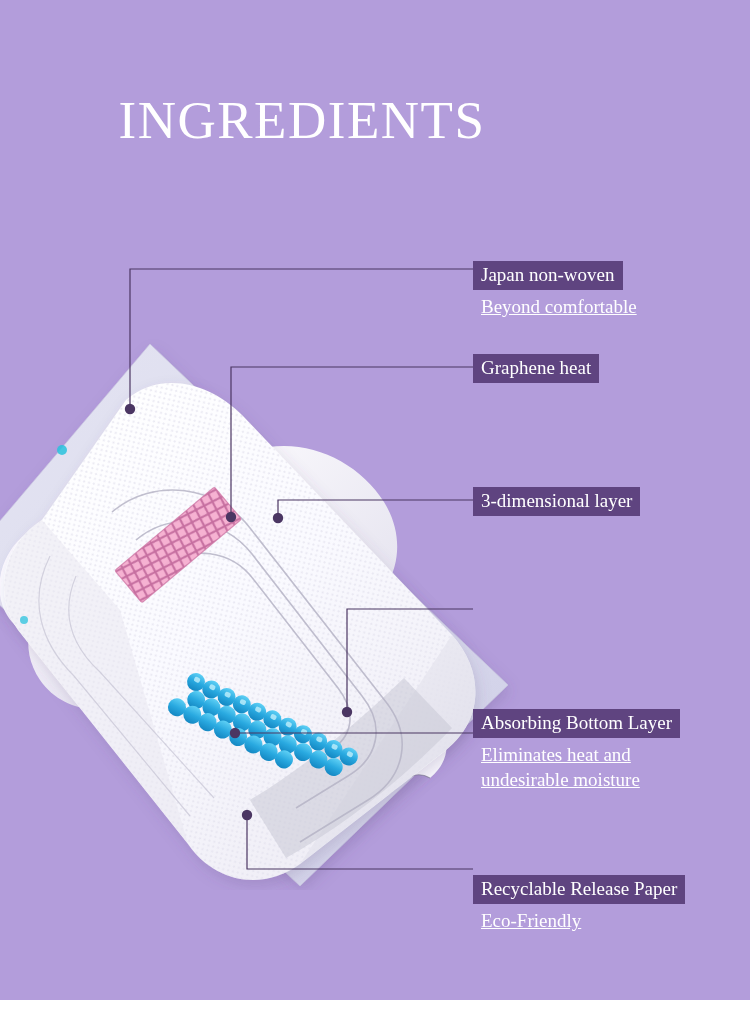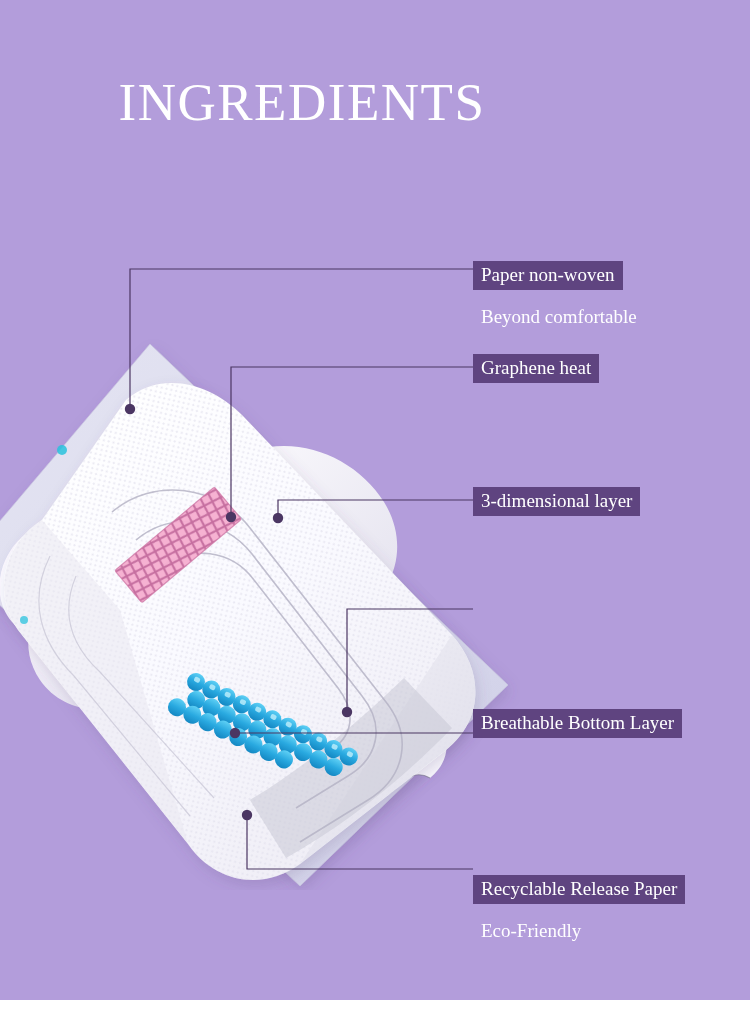--- a/index.html
+++ b/index.html
@@ -15,21 +15,21 @@
     background:#b39ddb;
     overflow:hidden;
   }
   #bottom-strip {
     position:absolute; left:0; bottom:0;
     width:750px; height:9px;
     background:#ffffff;
   }
   #page-title {
     position:absolute;
-    left:0; top:76px;
+    left:0; top:94px;
     width:604px;
     text-align:center;
     color:#ffffff;
     font-family:"Liberation Serif", serif;
     font-size:53px;
     font-weight:400;
     letter-spacing:1.5px;
     line-height:1;
   }
 
@@ -58,22 +58,23 @@
     line-height:1.18;
     padding:3px 8px 4px 8px;
     white-space:nowrap;
   }
   .callout-desc {
     color:#ffffff;
     font-family:"Liberation Serif", serif;
     font-size:19px;
     line-height:1.28;
     padding-left:8px;
-    margin-top:15px;
+    margin-top:5px;
     max-width:250px;
+    text-decoration:underline;
   }
   #c0 { left:473px; top:261px; }
   #c1 { left:473px; top:354px; }
   #c2 { left:473px; top:487px; }
   #c3 { left:473px; top:596px; }
   #c4 { left:473px; top:709px; }
   #c5 { left:473px; top:875px; }
 </style>
 </head>
 <body>
@@ -263,37 +264,38 @@
       <circle cx="278" cy="518" r="5.2"></circle>
       <circle cx="347" cy="712" r="5.2"></circle>
       <circle cx="235" cy="733" r="5.2"></circle>
       <circle cx="247" cy="815" r="5.2"></circle>
     </g>
   </svg>
 
   <div id="page-title">INGREDIENTS</div>
 
   <div class="callout" id="c0">
-    <div class="callout-badge">Paper non-woven</div>
+    <div class="callout-badge">Japan non-woven</div>
     <div class="callout-desc">Beyond comfortable</div>
   </div>
 
   <div class="callout" id="c1">
     <div class="callout-badge">Graphene heat</div>
   </div>
 
   <div class="callout" id="c2">
     <div class="callout-badge">3-dimensional layer</div>
   </div>
 
   <div class="callout" id="c3">
   </div>
 
   <div class="callout" id="c4">
-    <div class="callout-badge">Breathable Bottom Layer</div>
+    <div class="callout-badge">Absorbing Bottom Layer</div>
+    <div class="callout-desc">Eliminates heat and undesirable moisture</div>
   </div>
 
   <div class="callout" id="c5">
     <div class="callout-badge">Recyclable Release Paper</div>
     <div class="callout-desc">Eco-Friendly</div>
   </div>
 
   <div id="bottom-strip"></div>
 </div>
 

